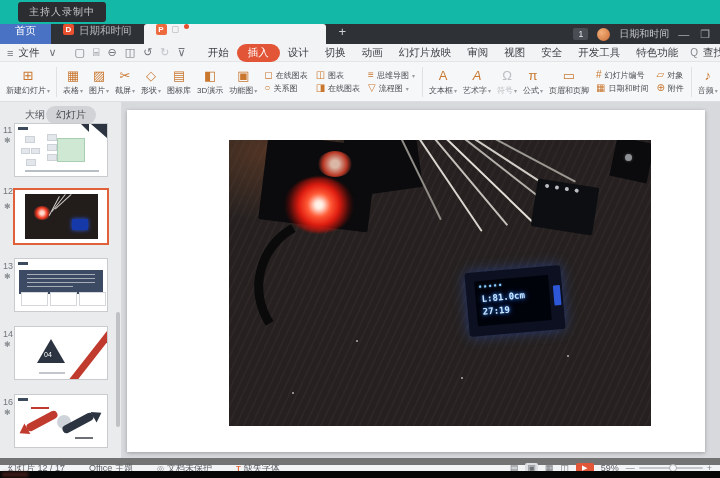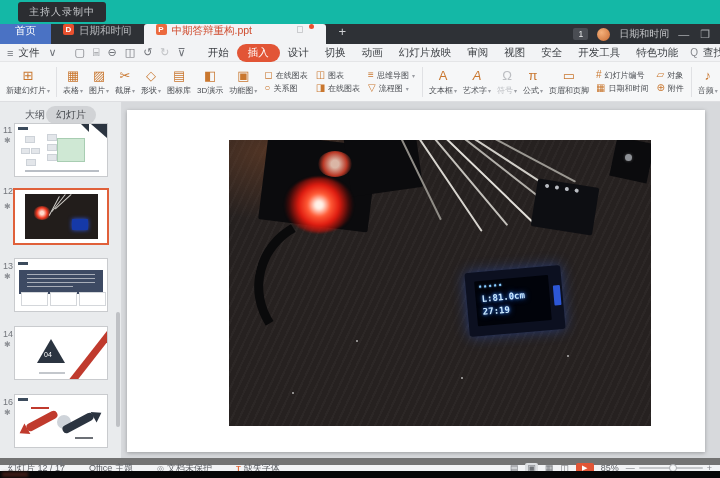--- a/index.html
+++ b/index.html
@@ -165,21 +165,20 @@
   <div class="tabbar">
     <div class="tab tab-home">
         <span>首页</span>
       </div>
     <div class="tab tab-template">
       <span class="tpl-icon">D</span>
       <span>日期和时间</span>
     </div>
     <div class="tab tab-doc">
       <span class="doc-icon">P</span>
-      <span class="doc-title">中期答辩重构.ppt</span>
       <span class="bubble">◻</span>
       <span class="dot"></span>
     </div>
     <div class="tab tab-new">
         <span>+</span>
       </div>
     <div class="tb-right">
       <span class="badge1">1</span>
       <span class="avatar"></span>
       <span class="uname">日期和时间</span>
@@ -465,21 +464,21 @@
     <span class="st">
       <span class="icT">T</span>
       <span>缺失字体</span>
     </span>
     <span class="st-right">
       <span class="vbtn">▤</span>
       <span class="vbtn on">▣</span>
       <span class="vbtn">▦</span>
       <span class="vbtn">◫</span>
       <span class="playbtn">▶</span>
-      <span class="zoomtxt">85%</span>
+      <span class="zoomtxt">59%</span>
       <span class="slider">
         <span>—</span>
         <span class="track">
             <span class="knob"></span>
           </span>
         <span>+</span>
       </span>
     </span>
   </div>
 

